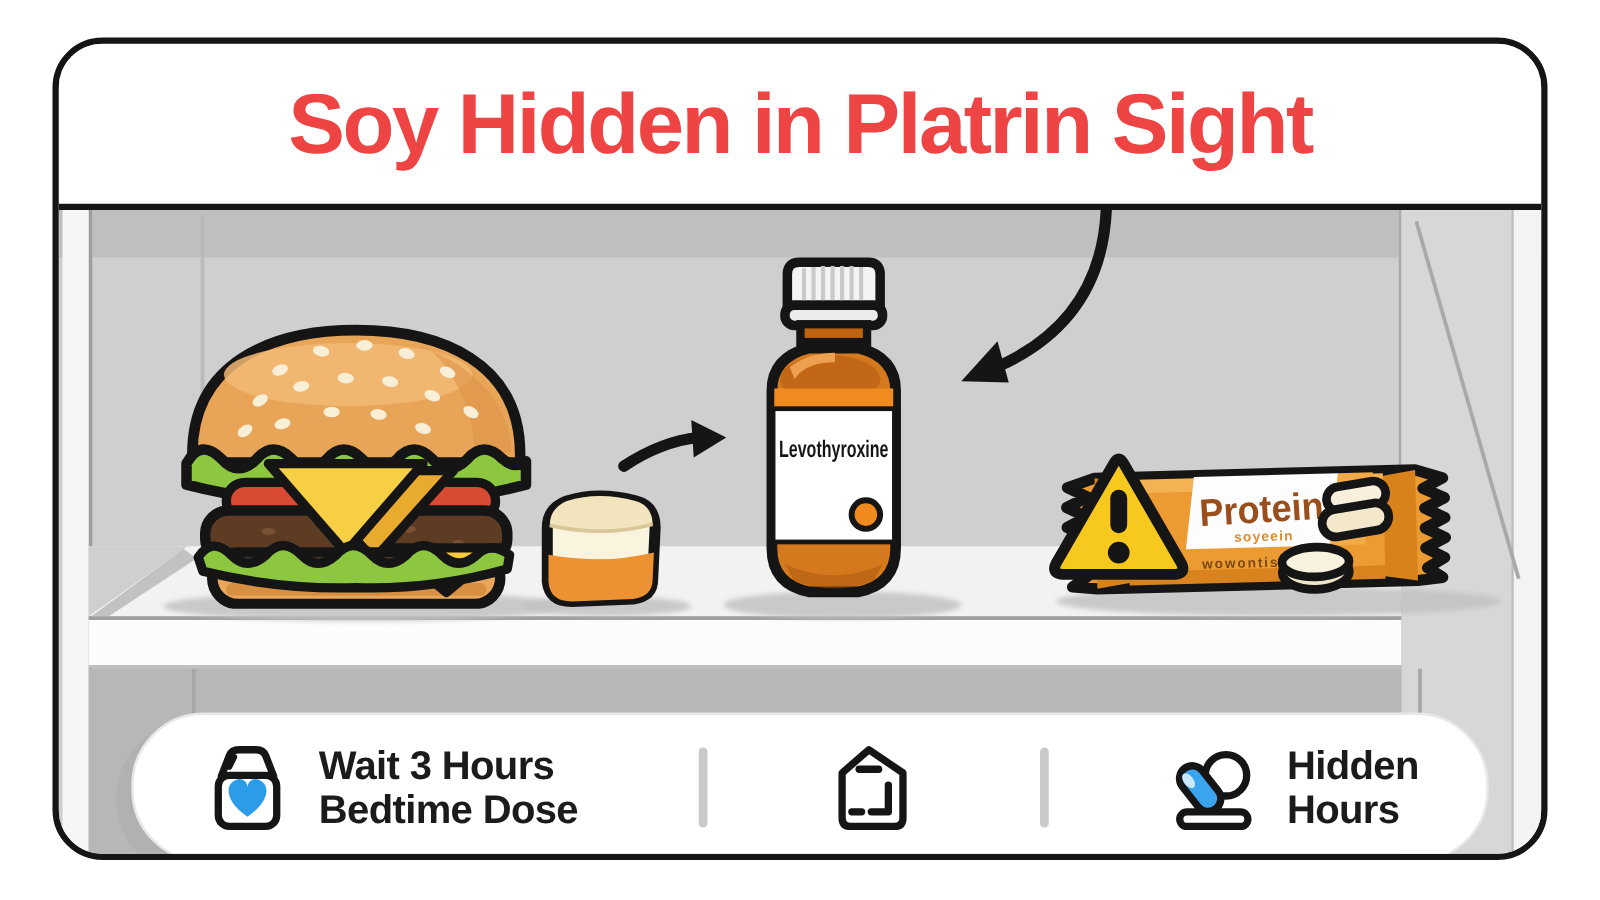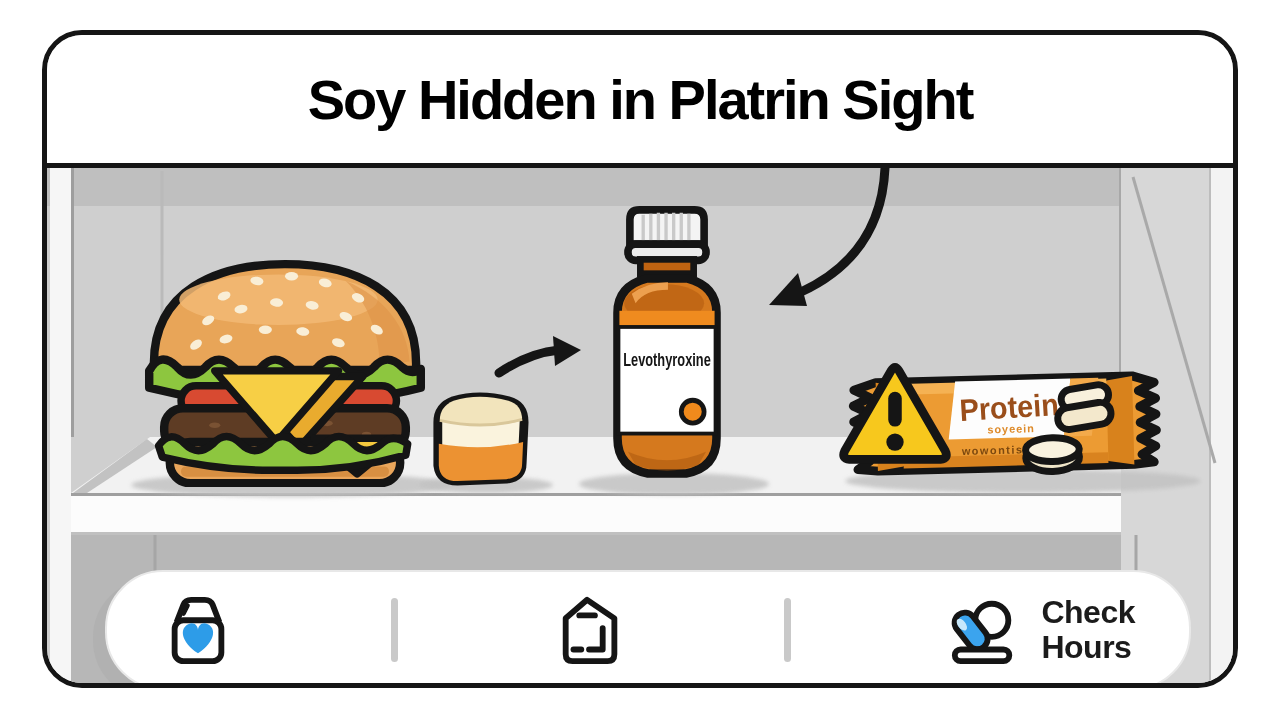--- a/index.html
+++ b/index.html
@@ -4,21 +4,21 @@
 <style>
   html,body{margin:0;padding:0;background:#ffffff;}
   body{width:1280px;height:720px;position:relative;overflow:hidden;
        font-family:"Liberation Sans",sans-serif;}
   .abs{position:absolute;}
   .frame{left:42px;top:30px;width:1186px;height:648px;border:5px solid #151515;
          border-radius:40px;overflow:hidden;background:#cfcfcf;}
   .banner{left:0;top:0;right:0;height:128px;background:#ffffff;
           border-bottom:5px solid #151515;display:flex;align-items:center;
           justify-content:center;z-index:5;}
-  .banner h1{margin:0;font-size:56px;font-weight:900;letter-spacing:-2px;color:#000000;}
+  .banner h1{margin:0;font-size:68px;font-weight:900;letter-spacing:-2px;color:#ef4444;}
   
   .wall{left:0;top:133px;right:0;bottom:0;background:#cfcfcf;}
   .bandtop{left:0;top:133px;right:0;height:38px;background:#bfbfbf;}
   .pillarL{left:3px;top:133px;bottom:0;width:21px;background:#f6f6f6;
            border-right:3px solid #9e9e9e;}
   .panelRgray{right:22px;top:133px;bottom:0;width:90px;background:#d7d7d7;
               border-left:2px solid #a8a8a8;}
   .panelRwhite{right:0;top:133px;bottom:0;width:22px;background:#f3f3f3;
                border-left:2px solid #bdbdbd;}
   .shelfTop{left:24px;right:112px;top:402px;height:56px;background:#f2f2f2;}
@@ -178,20 +178,24 @@
   </svg>
 
   <div class="abs tips">
     <div class="tip">
       <svg width="74" height="74" viewBox="0 0 76 76">
         <path d="M16,30 L23,12 Q25,7 31,7 L45,7 Q51,7 53,12 L60,30" fill="#ffffff" stroke="#151515" stroke-width="6" stroke-linejoin="round"></path>
         <line x1="27" y1="13" x2="23" y2="21" stroke="#151515" stroke-width="5" stroke-linecap="round"></line>
         <rect x="14" y="28" width="48" height="42" rx="9" fill="#ffffff" stroke="#151515" stroke-width="6"></rect>
         <path d="M38,62 C20,50 19,36 28,32 C34,29 38,34 38,38 C38,34 42,29 48,32 C57,36 56,50 38,62 Z" fill="#2d9ce8"></path>
       </svg>
+      <div class="tipText">
+        <div>Wait 3 Hours</div>
+        <div>Bedtime Dose</div>
+      </div>
     </div>
     <div class="divider"></div>
     <div class="tip">
       <svg width="74" height="74" viewBox="0 0 76 76">
         <path d="M34,7 L62,26 L62,63 Q62,70 55,70 L19,70 Q12,70 12,63 L12,26 Z" fill="#ffffff" stroke="#151515" stroke-width="6" stroke-linejoin="round"></path>
         <line x1="26" y1="23" x2="42" y2="23" stroke="#151515" stroke-width="6" stroke-linecap="round"></line>
         <path d="M50,36 L50,58 L36,58" fill="none" stroke="#151515" stroke-width="6" stroke-linecap="round" stroke-linejoin="round"></path>
         <line x1="20" y1="58" x2="28" y2="58" stroke="#151515" stroke-width="6" stroke-linecap="round"></line>
       </svg>
     </div>
@@ -199,21 +203,21 @@
     <div class="tip">
       <svg width="74" height="74" viewBox="0 0 76 76">
         <circle cx="46" cy="28" r="17" fill="#ffffff" stroke="#151515" stroke-width="6"></circle>
         <g transform="rotate(-38 25 40)">
           <rect x="15" y="18" width="21" height="42" rx="10.5" fill="#3ba4ee" stroke="#151515" stroke-width="6"></rect>
           <ellipse cx="22" cy="28" rx="4" ry="7" fill="#c8e8fb"></ellipse>
         </g>
         <rect x="8" y="58" width="56" height="12" rx="6" fill="#ffffff" stroke="#151515" stroke-width="6"></rect>
       </svg>
       <div class="tipText">
-        <div>Check</div>
+        <div>Hidden</div>
         <div>Hours</div>
       </div>
     </div>
   </div>
 
   <div class="abs banner">
     <h1>Soy Hidden in Platrin Sight</h1>
   </div>
 
 </div>

